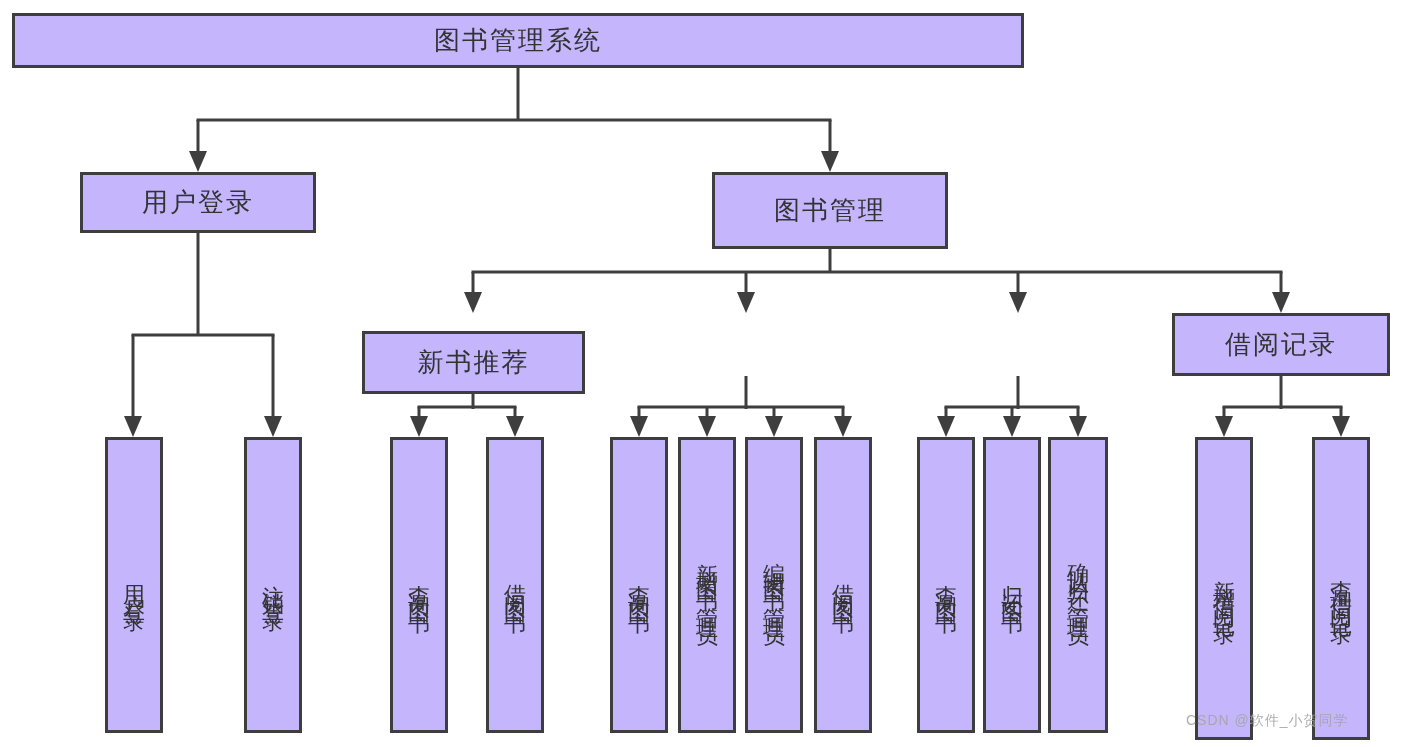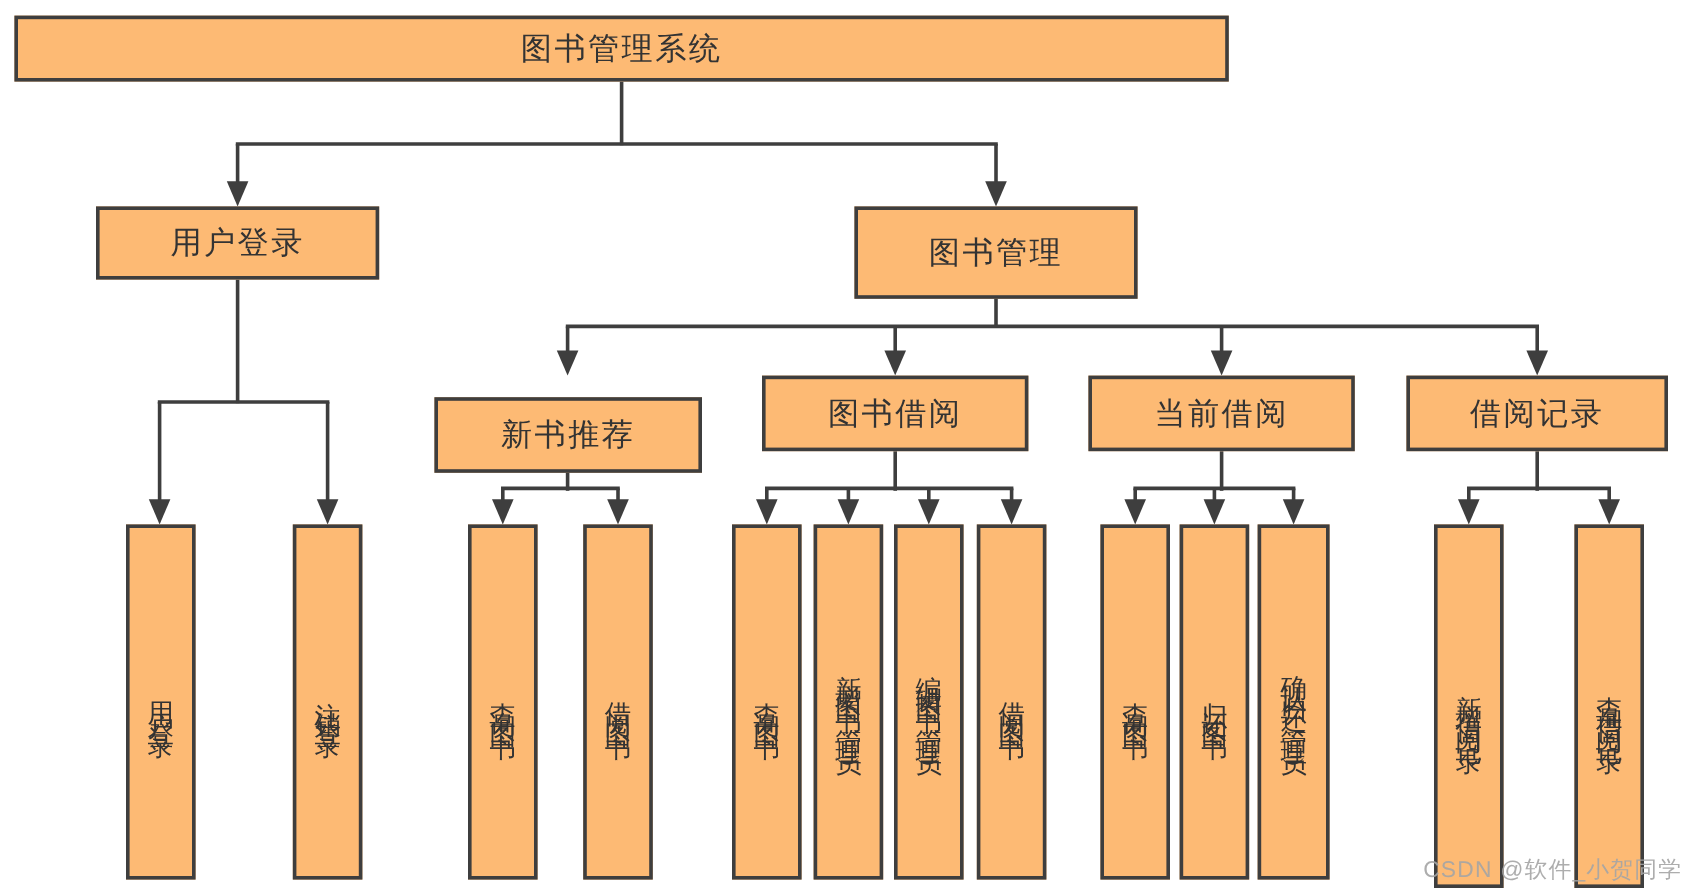--- a/index.html
+++ b/index.html
@@ -10,41 +10,41 @@
     font-family:"Liberation Sans", sans-serif;
     overflow:hidden;
   }
   #connectors{
     position:absolute;left:0;top:0;width:1405px;height:747px;
     pointer-events:none;
   }
   .node{
     position:absolute;
     box-sizing:border-box;
-    background:#fdba74;
+    background:#c4b5fd;
     border:3px solid #3e3e3e;
     display:flex;align-items:center;justify-content:center;
     color:#333333;
   }
   .node.h{
     font-size:26px;
     letter-spacing:2px;
     white-space:nowrap;
   }
   .node.v{
     writing-mode:vertical-rl;
     font-size:22px;
     letter-spacing:9px;
     line-height:1;
   }
   .node span{display:block;}
   #watermark{
     position:absolute;
     left:1186px;top:712px;
-    font-size:19px;
+    font-size:14px;
     letter-spacing:1px;
     color:#a5a5a5;
     opacity:0.9;
     z-index:10;
     white-space:nowrap;
   }
 </style>
 </head>
 <body>
 
@@ -109,26 +109,20 @@
     </div>
     <div class="node h" style="left: 80px; top: 172px; width: 236px; height: 61px;">
       <span>用户登录</span>
     </div>
     <div class="node h" style="left: 712px; top: 172px; width: 236px; height: 77px;">
       <span>图书管理</span>
     </div>
     <div class="node h" style="left: 362px; top: 313px; width: 223px; height: 63px; margin-top: 18px;">
       <span>新书推荐</span>
     </div>
-    <div class="node h" style="left: 635px; top: 313px; width: 222px; height: 63px;">
-      <span>图书借阅</span>
-    </div>
-    <div class="node h" style="left: 907px; top: 313px; width: 222px; height: 63px;">
-      <span>当前借阅</span>
-    </div>
     <div class="node h" style="left: 1172px; top: 313px; width: 218px; height: 63px;">
       <span>借阅记录</span>
     </div>
     <div class="node v" style="left: 105px; top: 437px; width: 58px; height: 296px;">
       <span>用户登录</span>
     </div>
     <div class="node v" style="left: 244px; top: 437px; width: 58px; height: 296px;">
       <span>注销登录</span>
     </div>
     <div class="node v" style="left: 390px; top: 437px; width: 58px; height: 296px;">

